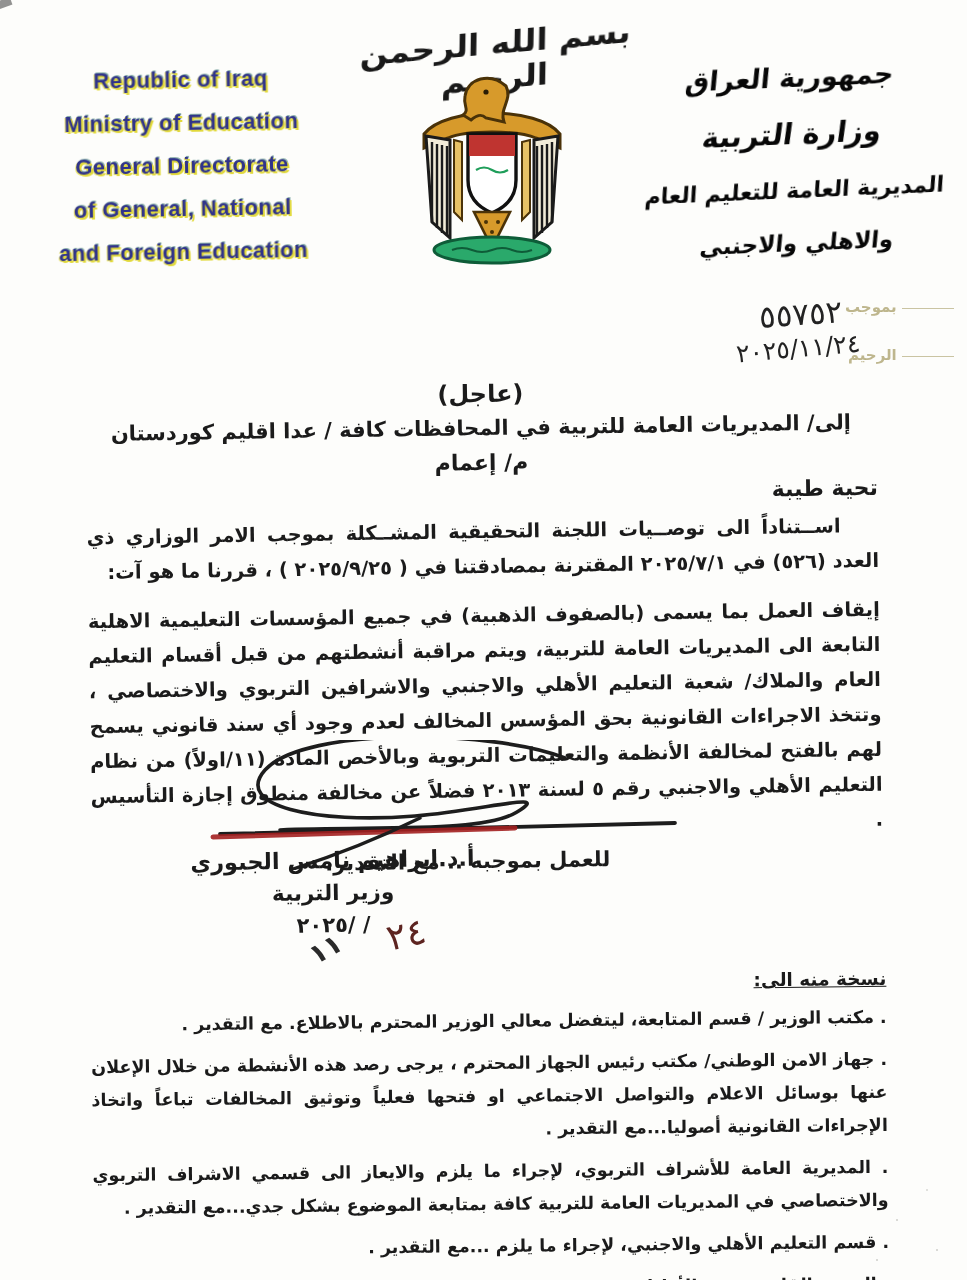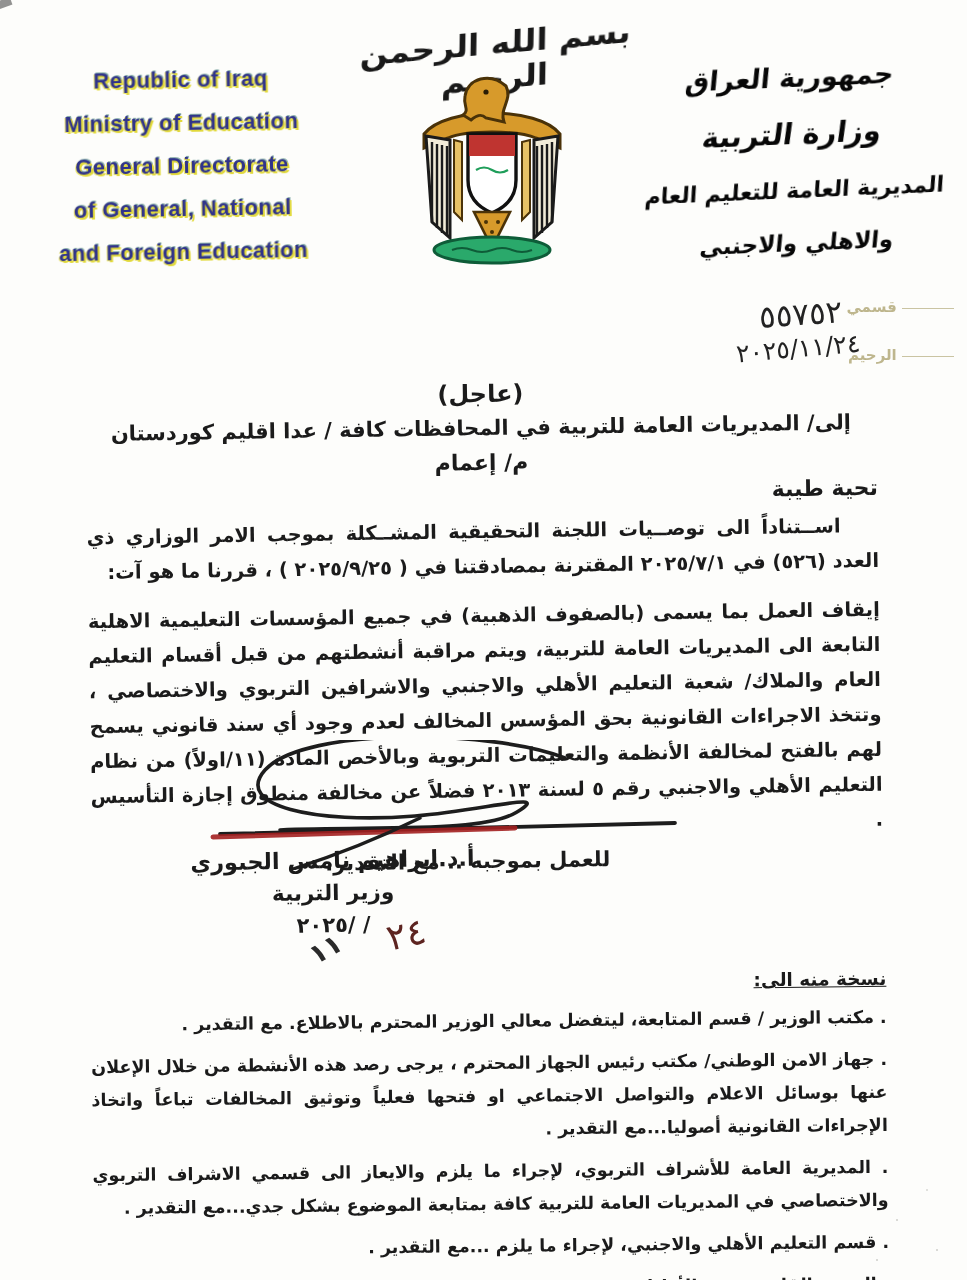--- a/index.html
+++ b/index.html
@@ -160,21 +160,21 @@
   <div class="hdr-ar">
     <div class="l1">جمهورية العراق</div>
     <div class="l2">وزارة التربية</div>
     <div class="l3">المديرية العامة للتعليم العام</div>
     <div class="l4">والاهلي والاجنبي</div>
   </div>
 
   <div class="ref">
     <span class="faded" style="top:10px;">
       <span class="dash"></span>
-      <span>قسمي</span>
+      <span>بموجب</span>
     </span>
     <span class="hand ref-num">٥٥٧٥٢</span>
     <span class="faded" style="top:58px;">
       <span class="dash"></span>
       <span>الرحيم</span>
     </span>
     <span class="hand ref-date">٢٠٢٥/١١/٢٤</span>
   </div>
 
   <div class="body-wrap">

